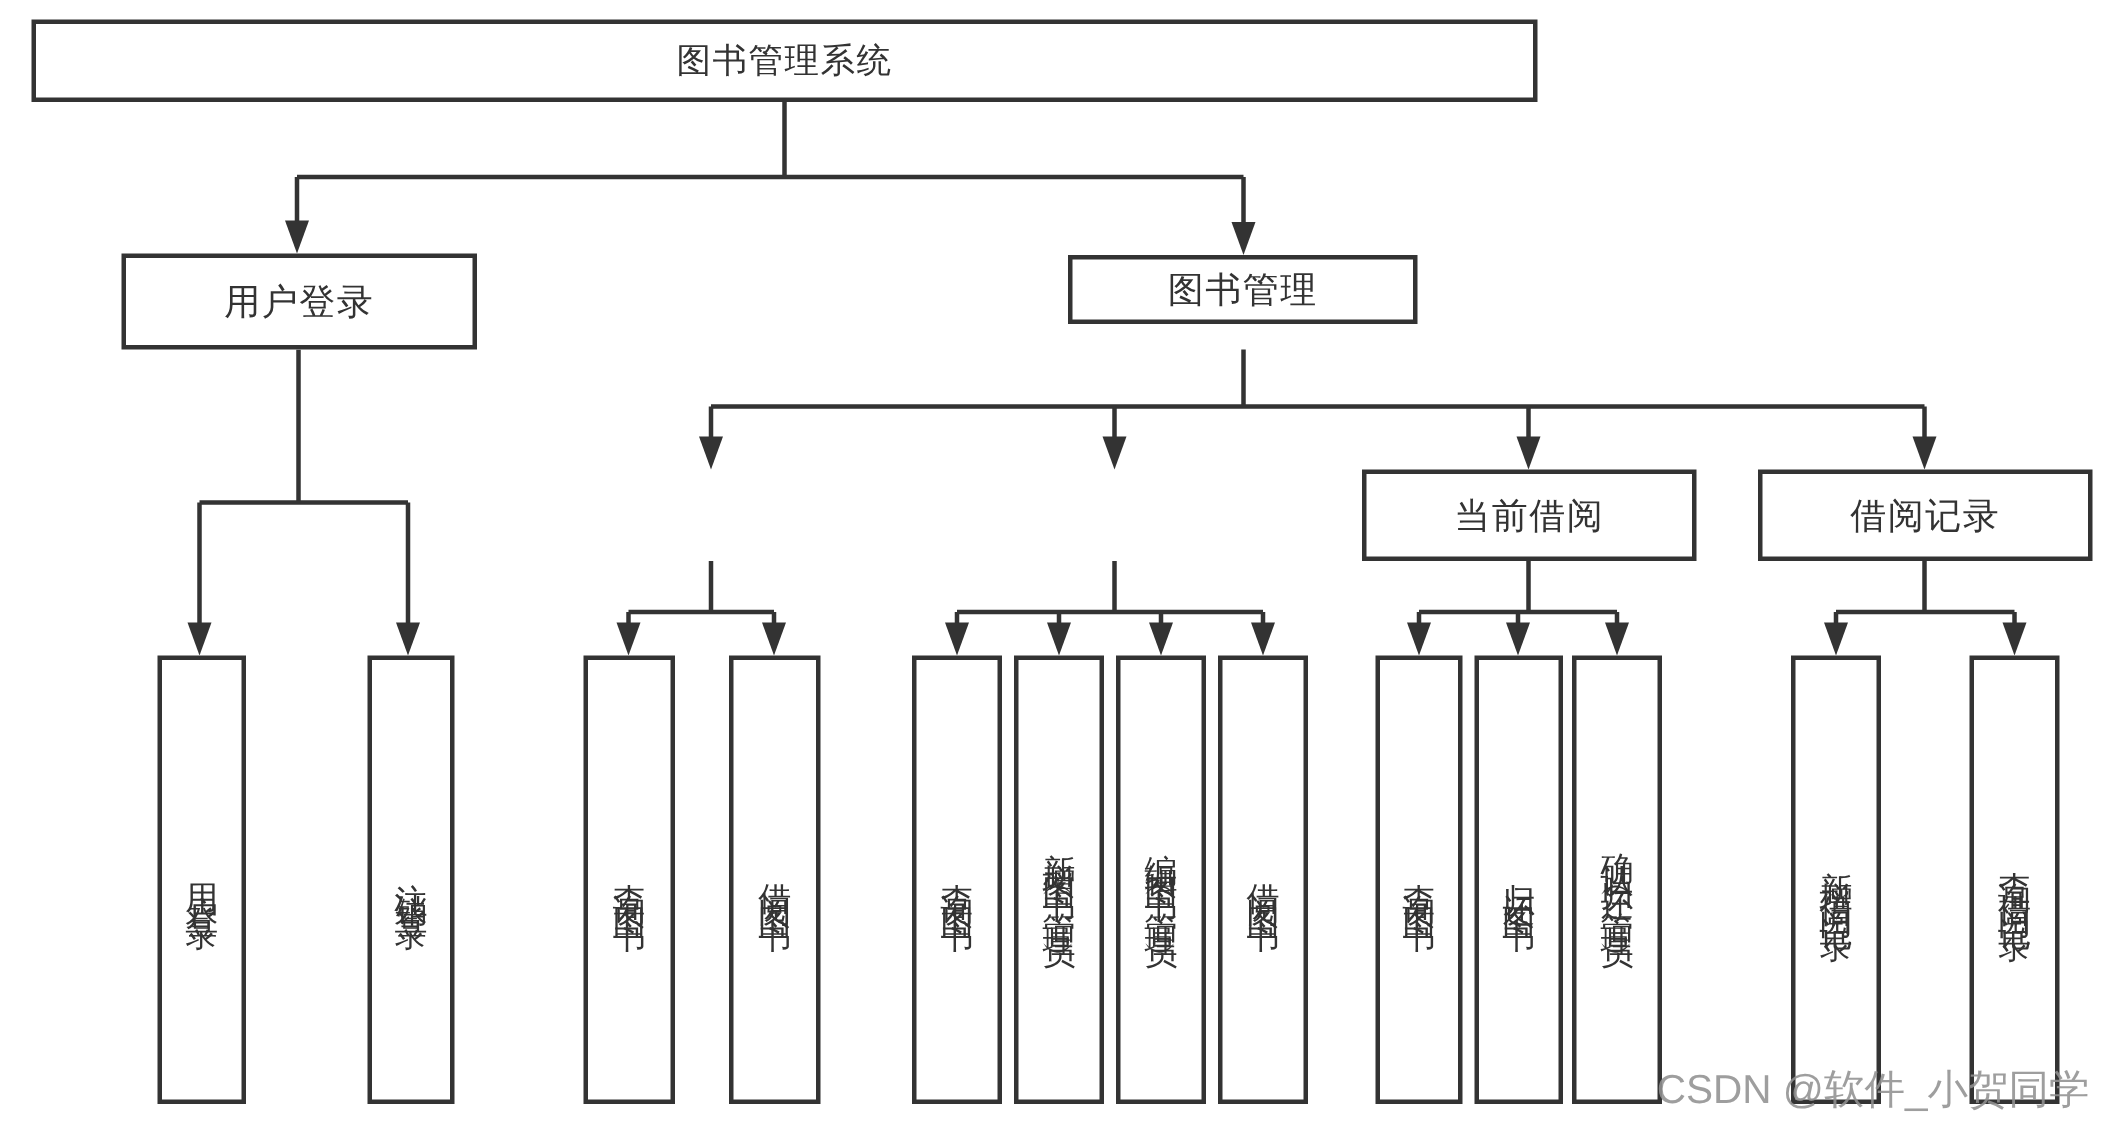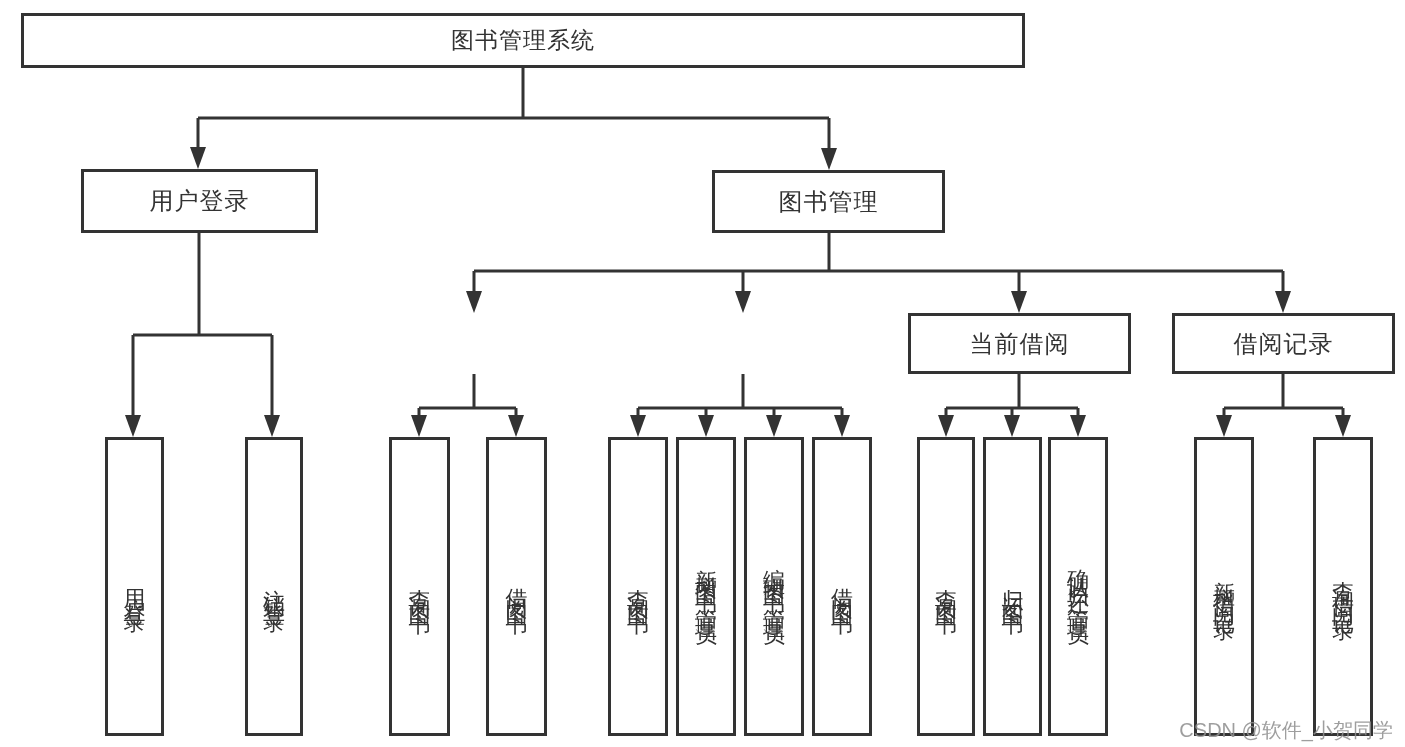--- a/index.html
+++ b/index.html
@@ -55,21 +55,21 @@
     font-size: 22px;
     letter-spacing: 8px;
     color: #333333;
     line-height: 1;
     white-space: nowrap;
   }
   .watermark {
     position: absolute;
     right: 12px;
     bottom: 3px;
-    font-size: 20px;
+    font-size: 27px;
     color: rgba(145, 145, 145, 0.88);
     z-index: 3;
     white-space: nowrap;
   }
 </style>
 </head>
 <body>
 
 <div id="stage">
 
@@ -106,21 +106,21 @@
     </g>
   </svg>
 
   <div class="hbox" style="left:21px; top:13px; width:1004px; height:55px;">
     <span class="hlabel" style="font-size:23px;">图书管理系统</span>
   </div>
 
   <div class="hbox" style="left:81px; top:169px; width:237px; height:64px;">
     <span class="hlabel">用户登录</span>
   </div>
-  <div class="hbox" style="left:712px; top:170px; width:233px; height:63px;">
+  <div class="hbox" style="left:712px; top:170px; width:233px; height:46px;">
     <span class="hlabel">图书管理</span>
   </div>
 
   <div class="hbox" style="left:908px; top:313px; width:223px; height:61px;">
     <span class="hlabel">当前借阅</span>
   </div>
   <div class="hbox" style="left:1172px; top:313px; width:223px; height:61px;">
     <span class="hlabel">借阅记录</span>
   </div>
 

